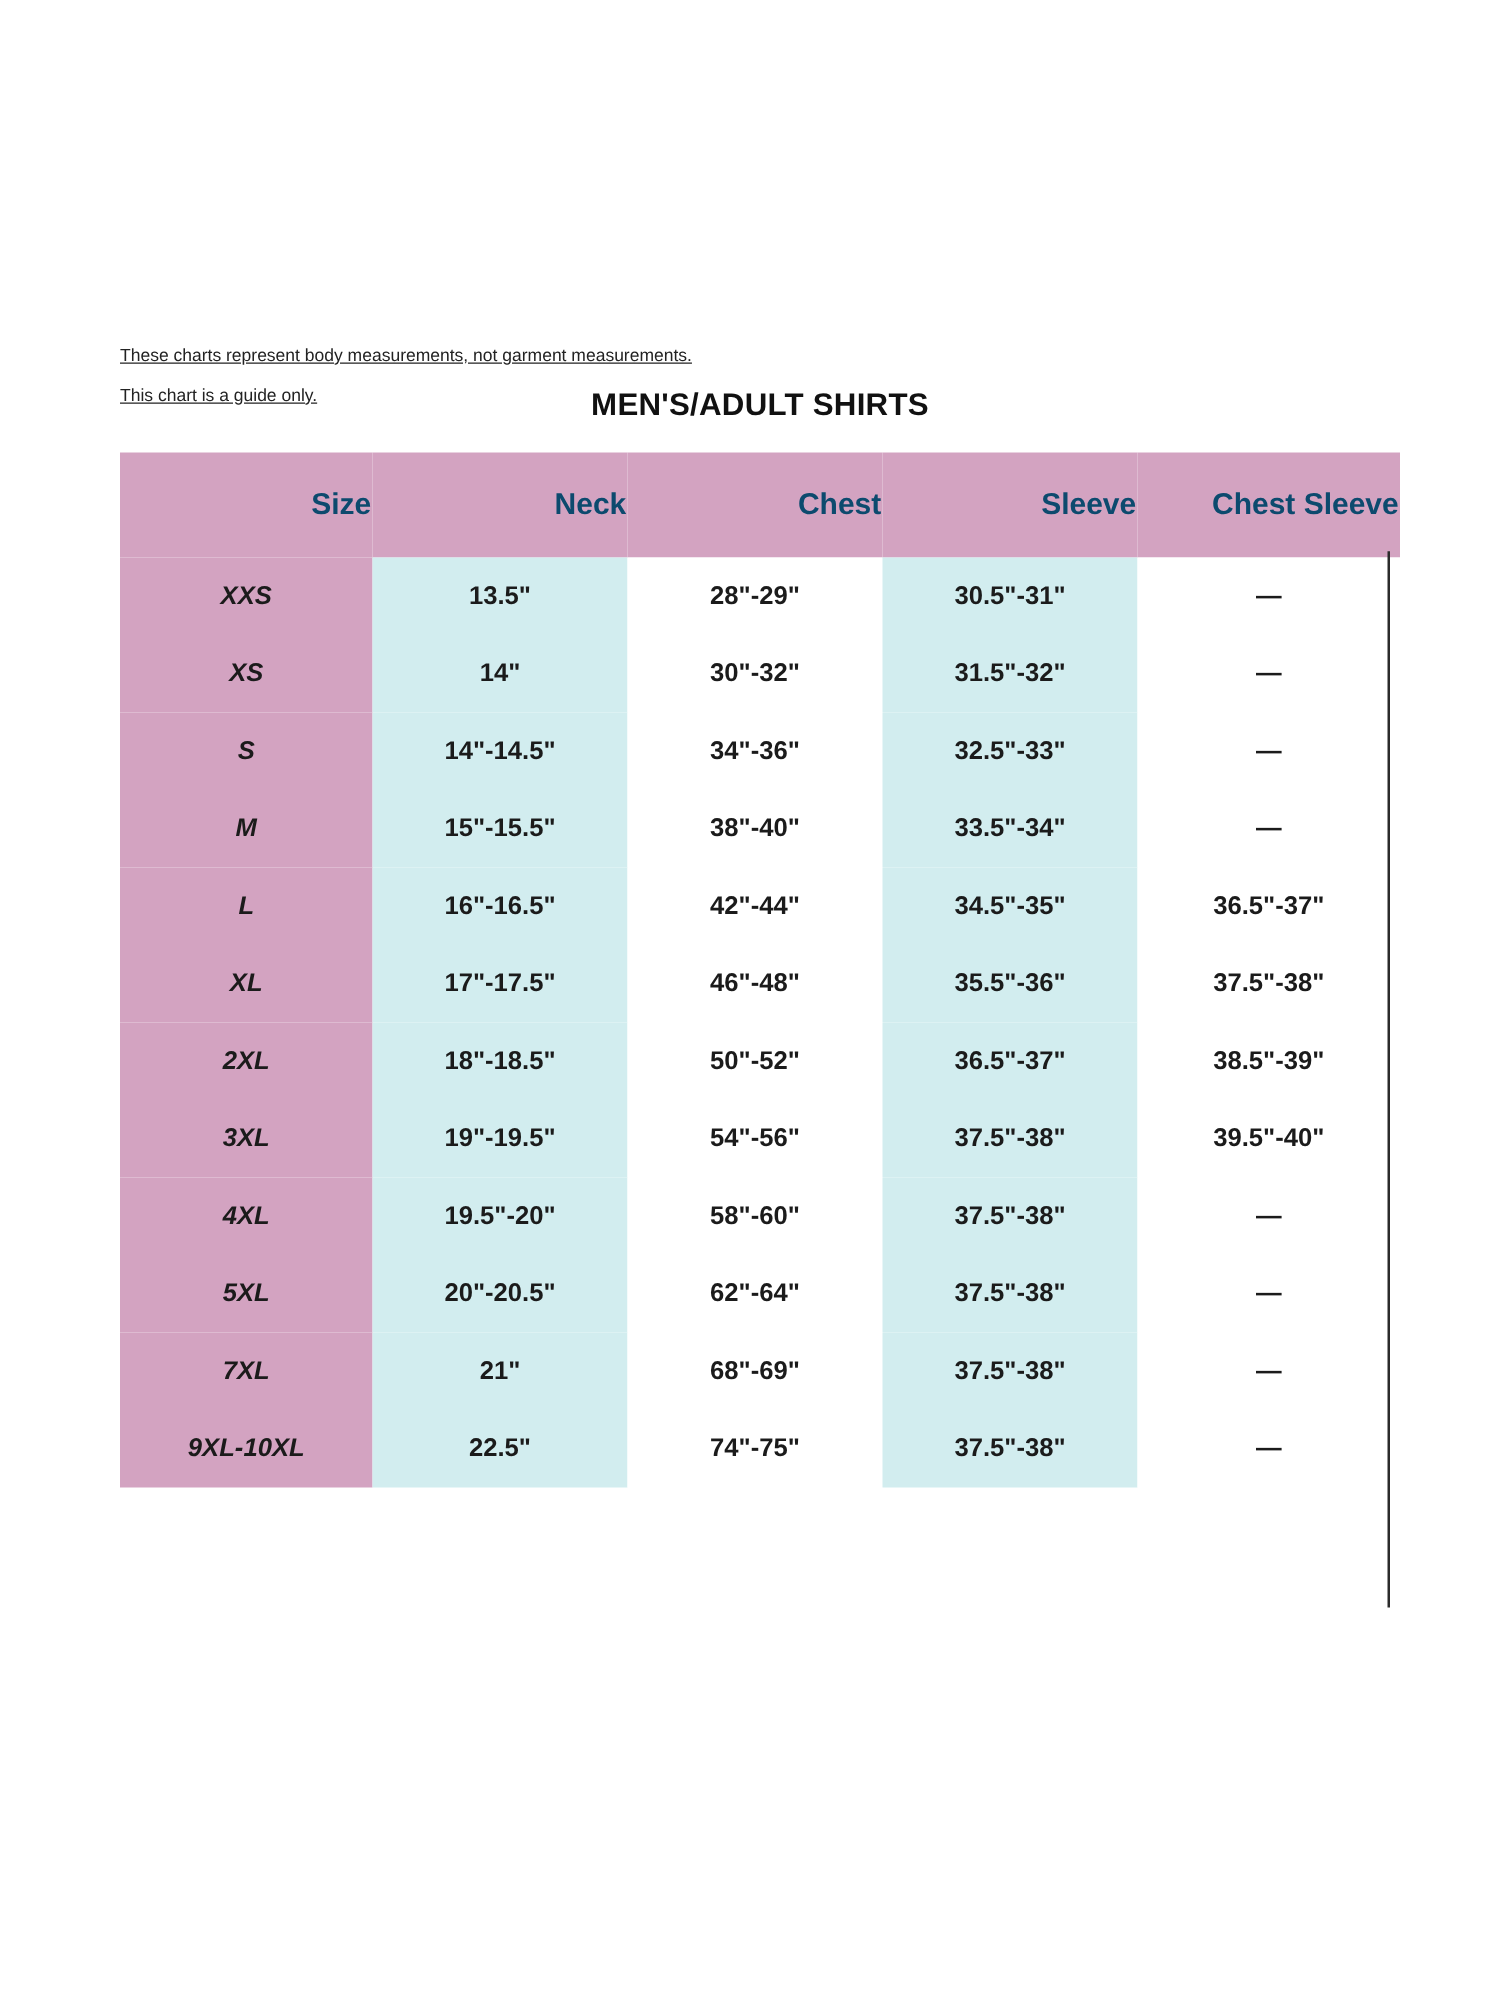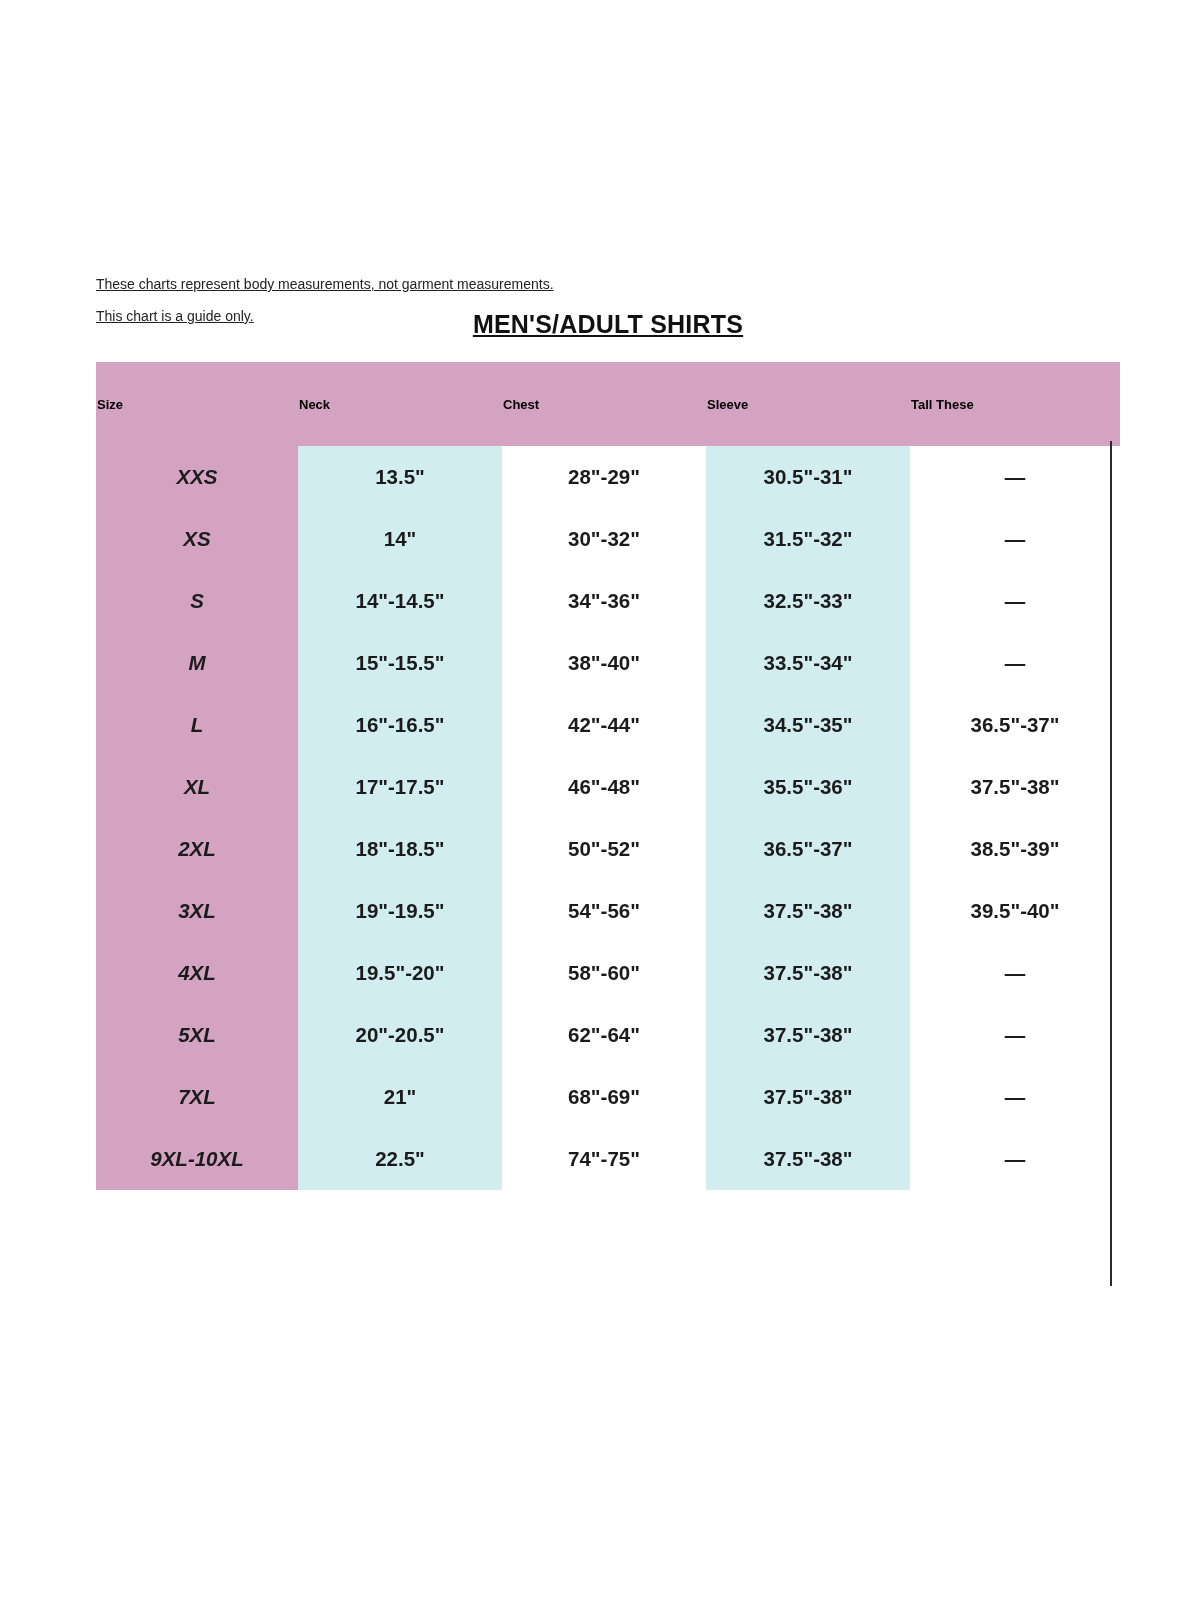--- a/index.html
+++ b/index.html
@@ -36,47 +36,46 @@
   .chart-title {
     position: absolute;
     left: 96px;
     top: 310px;
     width: 1024px;
     text-align: center;
     font-size: 25px;
     font-weight: bold;
     letter-spacing: 0.2px;
     color: #111;
-    text-decoration: underline;
   }
   .table-wrap {
     position: absolute;
     left: 96px;
     top: 362px;
     width: 1024px;
   }
   table.size-chart {
     border-collapse: collapse;
     width: 1024px;
     table-layout: fixed;
   }
   table.size-chart col.c-size  { width: 202px; }
   table.size-chart col.c-neck  { width: 204px; }
   table.size-chart col.c-chest { width: 204px; }
   table.size-chart col.c-sleeve{ width: 204px; }
   table.size-chart col.c-tall  { width: 210px; }
 
   table.size-chart thead th {
     background: #d3a3c1;
-    color: #000000;
-    font-size: 13px;
+    color: #0c4a6e;
+    font-size: 24px;
     font-weight: bold;
     height: 82px;
     vertical-align: middle;
-    text-align: left;
+    text-align: right;
     border: none;
   }
   table.size-chart tbody td {
     height: 60px;
     text-align: center;
     vertical-align: middle;
     font-size: 20.5px;
     font-weight: bold;
     border: none;
     background: #ffffff;
@@ -120,21 +119,21 @@
         <col class="c-chest">
         <col class="c-sleeve">
         <col class="c-tall">
       </colgroup>
       <thead>
         <tr>
           <th>Size</th>
           <th>Neck</th>
           <th>Chest</th>
           <th>Sleeve</th>
-          <th>Tall These</th>
+          <th>Chest Sleeve</th>
         </tr>
       </thead>
       <tbody id="chart-body">
           <tr>
             <td class="size-cell">XXS</td>
             <td class="tint">13.5"</td>
             <td class="">28"-29"</td>
             <td class="tint">30.5"-31"</td>
             <td class="dash">—</td>
           </tr>

